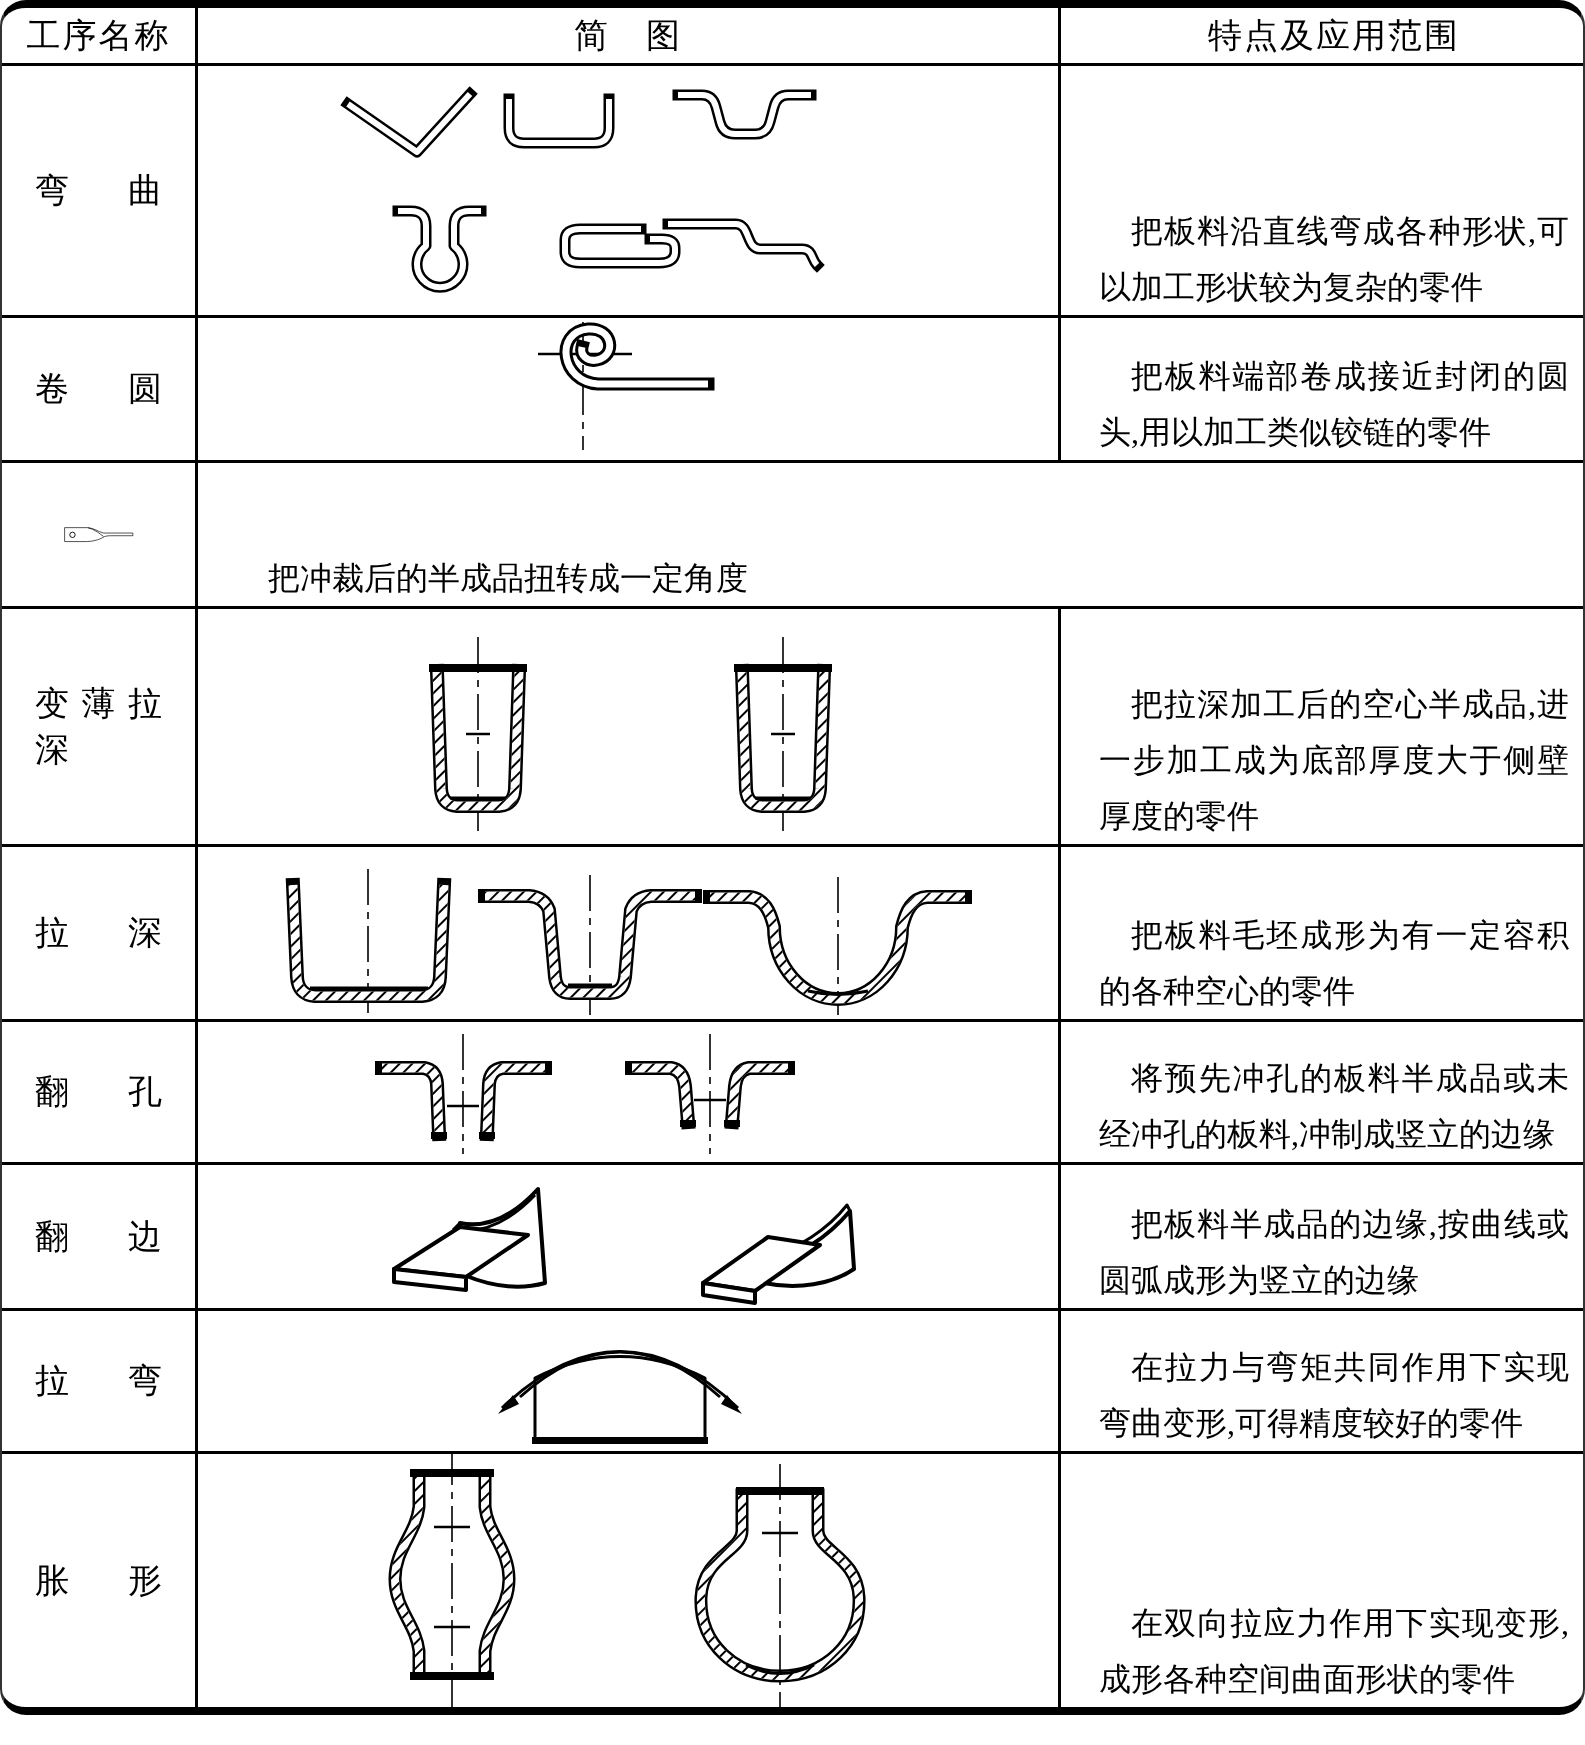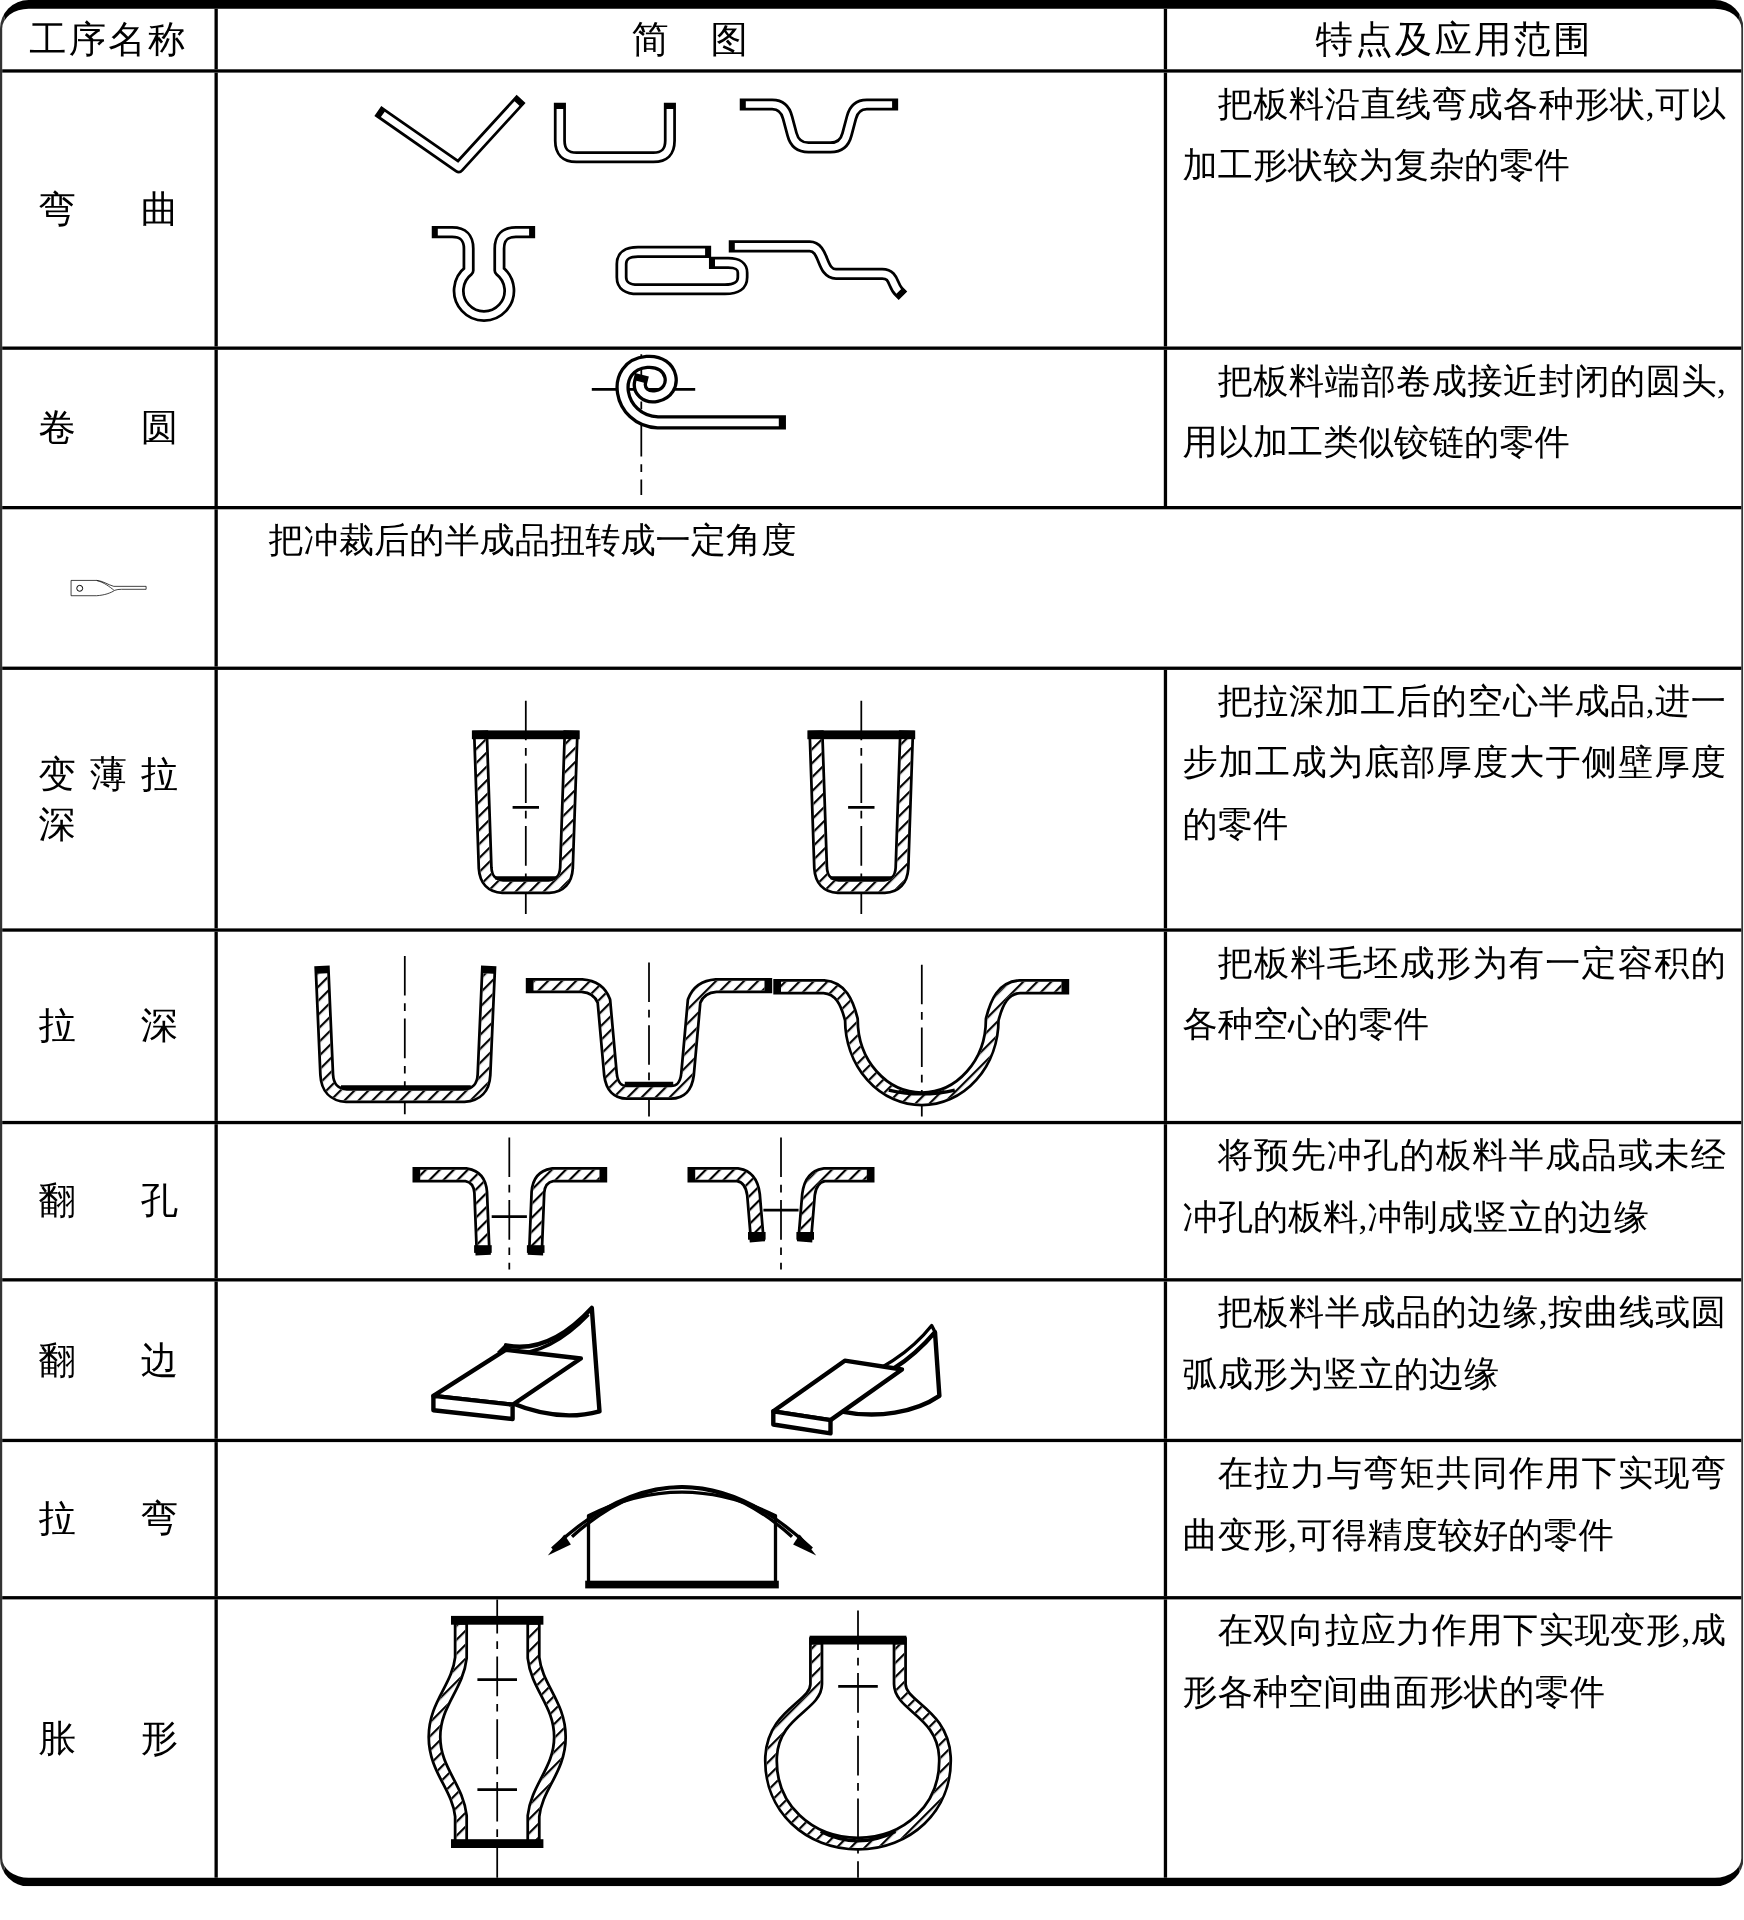--- a/index.html
+++ b/index.html
@@ -2,27 +2,27 @@
 <html><head>
 <meta charset="utf-8">
 <style>
   html,body{margin:0;padding:0;background:#fff;}
   body{width:1585px;font-family:"Liberation Serif","DejaVu Serif",serif;color:#000;}
   .tbl{width:1581px;border-top:8px solid #000;border-bottom:8px solid #000;
        border-left:2px solid #333;border-right:2px solid #333;background:#fff;border-radius:26px;}
   .row{display:grid;grid-template-columns:196px 863px 1fr;border-bottom:3px solid #000;}
   .row:last-child{border-bottom:none;}
   .cell{border-right:3px solid #000;overflow:hidden;position:relative;}
-  .cell:last-child{border-right:none;}
+  .cell:last-child{border-right:none;margin-left:24px;}
   .hd{display:flex;align-items:center;justify-content:center;font-size:34px;letter-spacing:2px;}
   .name-cell{display:flex;align-items:center;justify-content:center;}
   .name-cell .nm{display:block;width:100%;padding:0 33px;box-sizing:border-box;
        font-size:34px;text-align:justify;text-align-last:justify;}
   .diag-cell{display:flex;align-items:center;justify-content:flex-start;}
-  .desc-cell{display:flex;flex-direction:column;justify-content:flex-start;}
+  .desc-cell{display:flex;flex-direction:column;justify-content:flex-end;}
   .desc-cell p{margin:0;padding:0 14px;font-size:32px;line-height:56px;
        text-indent:32px;text-align:justify;}
   svg{display:block;}
   .o{fill:none;stroke:#000;stroke-linecap:square;stroke-linejoin:round;}
   .i{fill:none;stroke:#fff;stroke-linecap:butt;stroke-linejoin:round;}
   .h{fill:none;stroke:url(#hatch);stroke-linecap:butt;stroke-linejoin:round;}
   .ln{stroke:#000;stroke-width:3;fill:none;stroke-linejoin:round;}
   .cl{stroke:#000;stroke-width:1.6;fill:none;stroke-dasharray:36 7 7 7;}
   .tick{stroke:#000;stroke-width:2.5;fill:none;}
   .bar{fill:#000;stroke:none;}

